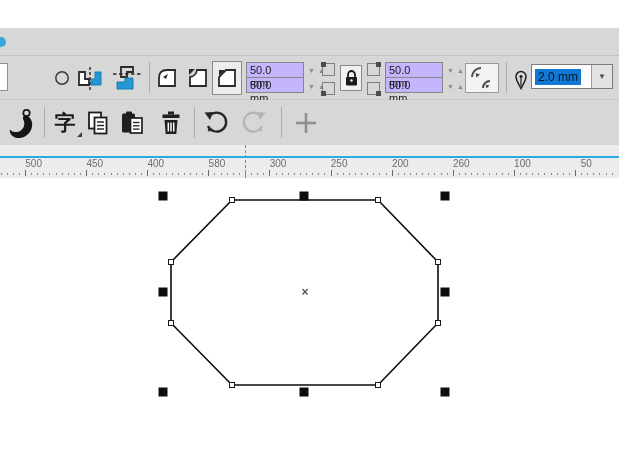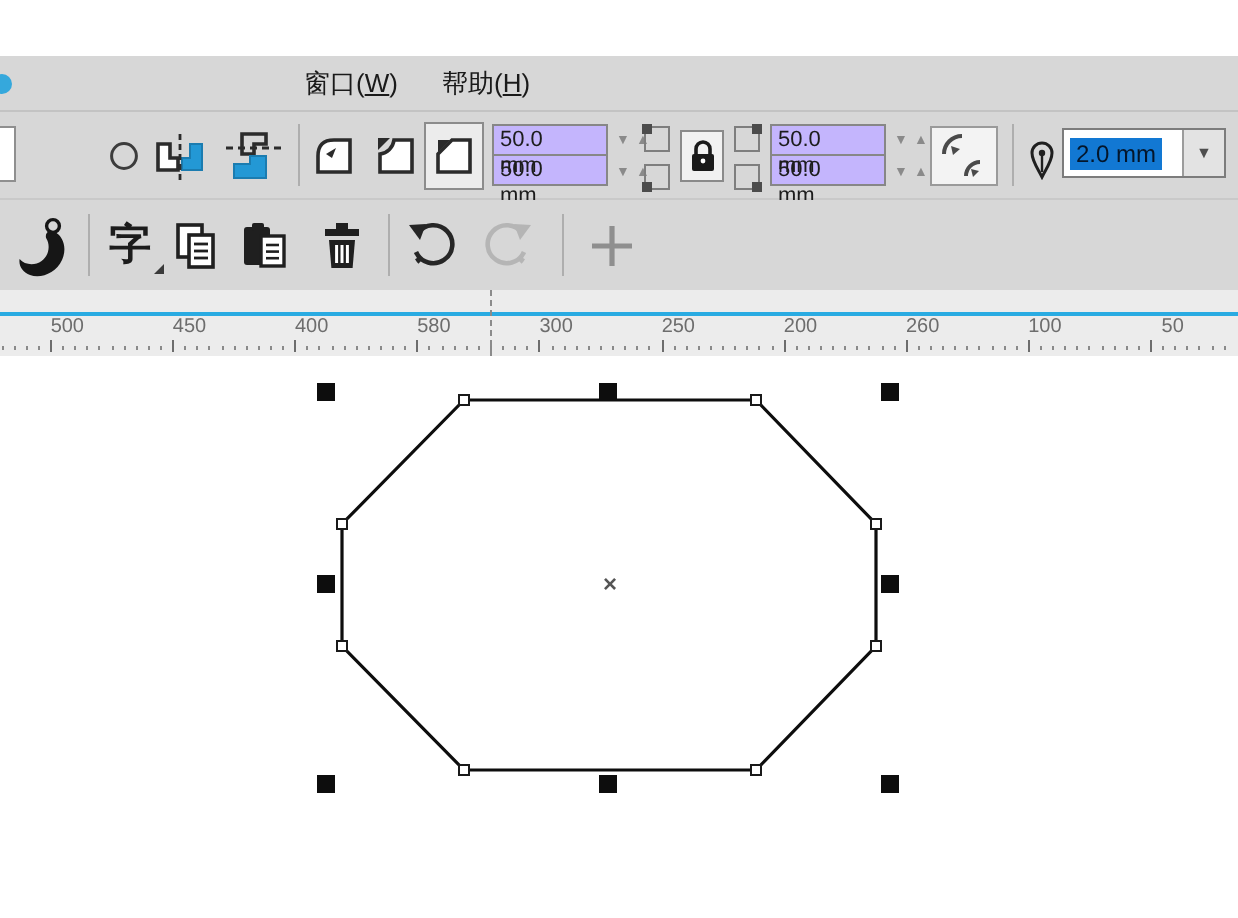--- a/index.html
+++ b/index.html
@@ -67,22 +67,20 @@
 </style>
 </head>
 <body>
 
 <div id="app">
 
   <div class="titlebar-space"></div>
 
   <div class="menubar">
     <div class="menu-blue-dot"></div>
-    <div class="menu-item" style="left:148px"><span>窗口(</span><span class="u">W</span><span>)</span></div>
-    <div class="menu-item" style="left:217px"><span>帮助(</span><span class="u">H</span><span>)</span></div>
   </div>
 
   <div class="row1">
     <div class="stub-input"></div>
 
     <div class="icon-btn" style="left:52px; top:12px; width:20px; height:20px;">
       <svg width="18" height="18" viewBox="0 0 18 18">
           <circle cx="9" cy="9" r="6.2" fill="none" stroke="#3c3c3c" stroke-width="1.5"></circle>
         </svg>
     </div>

